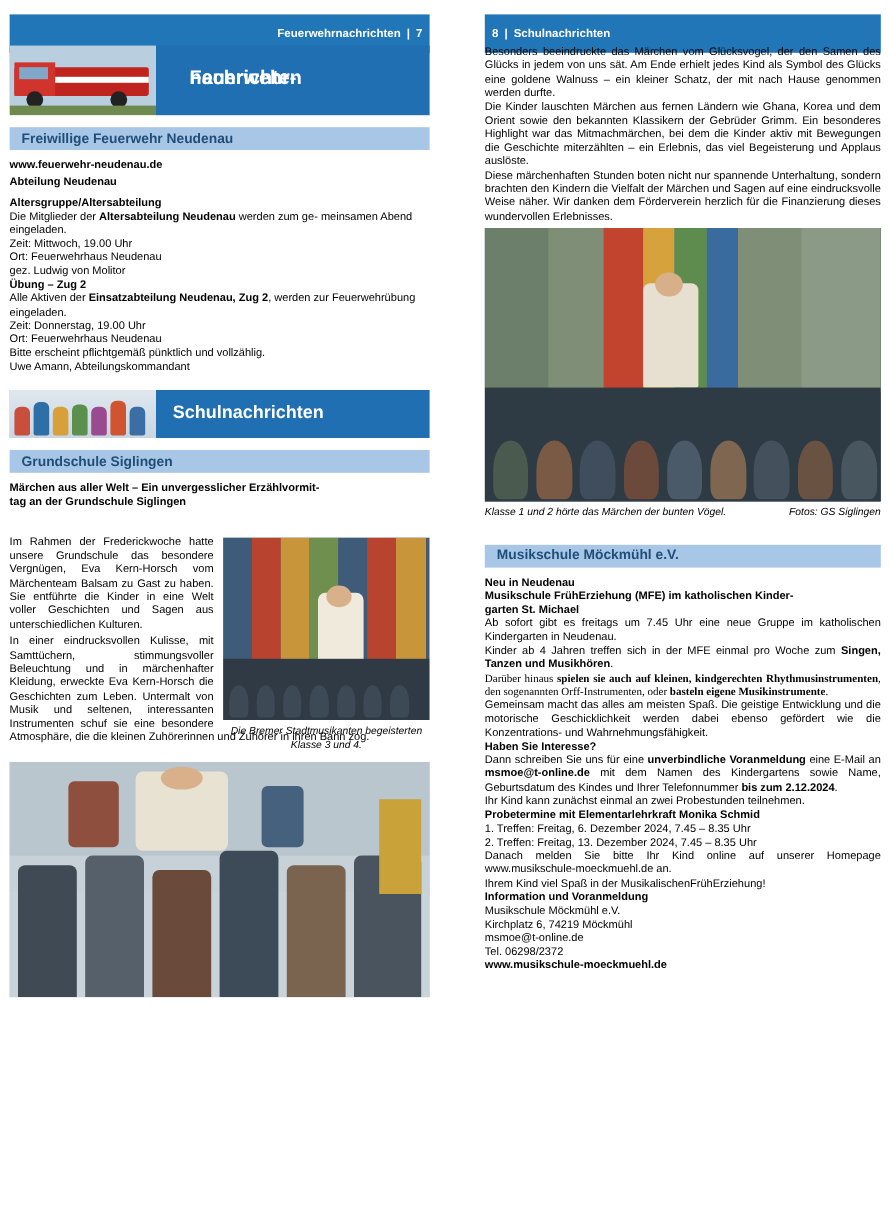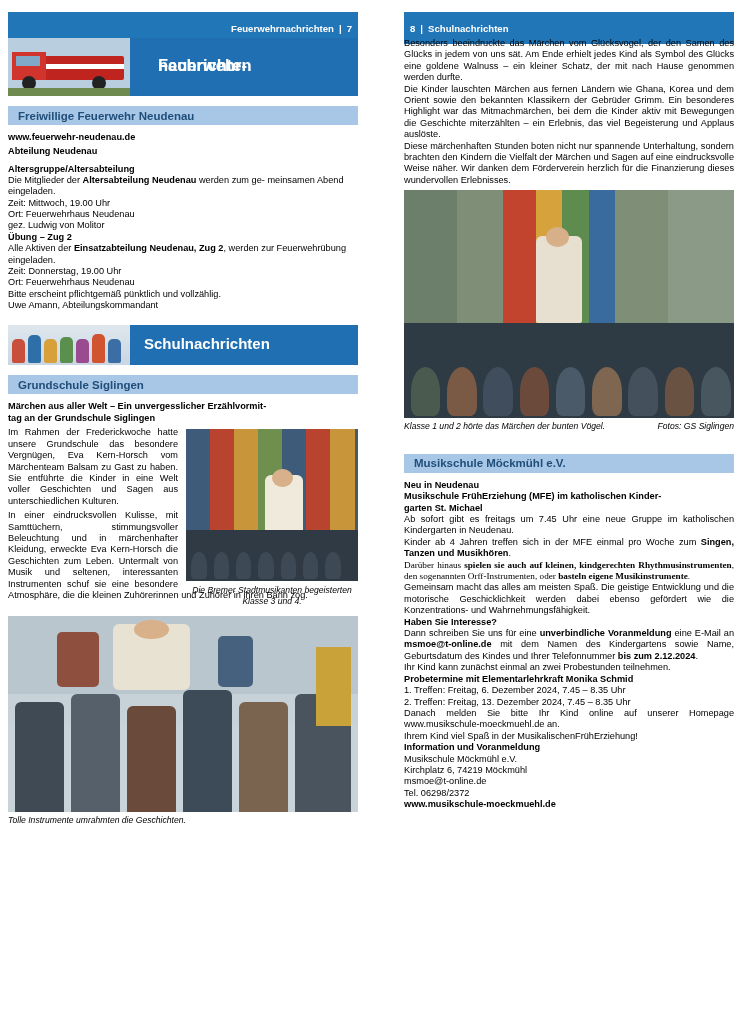--- a/index.html
+++ b/index.html
@@ -197,21 +197,21 @@
               <div class="h" style="left:16%;"></div>
             <div class="h" style="left:29%;"></div>
               <div class="h" style="left:42%;"></div>
             <div class="h" style="left:55%;"></div>
               <div class="h" style="left:68%;"></div>
             <div class="h" style="left:81%;"></div>
           </div>
         </div>
       </div>
 
-      <p style="text-align:justify;">Im Rahmen der Frederickwoche hatte unsere Grundschule das besondere Vergnügen, Eva Kern-Horsch vom Märchenteam Balsam zu Gast zu haben. Sie entführte die Kinder in eine Welt voller Geschichten und Sagen aus unterschiedlichen Kulturen.</p>
+      <p style="text-align:justify;margin-top:19px;">Im Rahmen der Frederickwoche hatte unsere Grundschule das besondere Vergnügen, Eva Kern-Horsch vom Märchenteam Balsam zu Gast zu haben. Sie entführte die Kinder in eine Welt voller Geschichten und Sagen aus unterschiedlichen Kulturen.</p>
       <div class="smallgap"></div>
       <p style="text-align:justify;">In einer eindrucksvollen Kulisse, mit Samttüchern, stimmungsvoller Beleuchtung und in märchenhafter Kleidung, erweckte Eva Kern-Horsch die Geschichten zum Leben. Untermalt von Musik und seltenen, interessanten Instrumenten schuf sie eine besondere Atmosphäre, die die kleinen Zuhörerinnen und Zuhörer in ihren Bann zog.</p>
 
       <div style="clear:both"></div>
     </div>
 
     <div style="position:relative;margin-top:-58px;margin-left:178px;width:172px;text-align:center;">
       <div class="cap">Die Bremer Stadtmusikanten begeisterten Klasse 3 und 4.</div>
     </div>
 
@@ -227,21 +227,20 @@
         <div style="position:absolute;left:60%;top:10%;width:10%;height:26%;background:#46617e;border-radius:5px;"></div>
         <div class="kid" style="left:2%;width:14%;height:56%;background:#3f4a55;"></div>
         <div class="kid" style="left:18%;width:14%;height:60%;background:#56606b;"></div>
         <div class="kid" style="left:34%;width:14%;height:54%;background:#6a4a3a;"></div>
         <div class="kid" style="left:50%;width:14%;height:62%;background:#3d4b58;"></div>
         <div class="kid" style="left:66%;width:14%;height:56%;background:#7a6450;"></div>
         <div class="kid" style="left:82%;width:16%;height:60%;background:#4a545e;"></div>
         <div style="position:absolute;right:2%;top:16%;width:10%;height:40%;background:#c9a23a;"></div>
       </div>
     </div>
-    <div class="cap">Tolle Instrumente umrahmten die Geschichten.</div>
   </div>
 
   <div class="col-right rt">
 
     <p style="text-align:justify;">Besonders beeindruckte das Märchen vom Glücksvogel, der den Samen des Glücks in jedem von uns sät. Am Ende erhielt jedes Kind als Symbol des Glücks eine goldene Walnuss – ein kleiner Schatz, der mit nach Hause genommen werden durfte.</p>
     <p style="text-align:justify;">Die Kinder lauschten Märchen aus fernen Ländern wie Ghana, Korea und dem Orient sowie den bekannten Klassikern der Gebrüder Grimm. Ein besonderes Highlight war das Mitmachmärchen, bei dem die Kinder aktiv mit Bewegungen die Geschichte miterzählten – ein Erlebnis, das viel Begeisterung und Applaus auslöste.</p>
     <p style="text-align:justify;">Diese märchenhaften Stunden boten nicht nur spannende Unterhaltung, sondern brachten den Kindern die Vielfalt der Märchen und Sagen auf eine eindrucksvolle Weise näher. Wir danken dem Förderverein herzlich für die Finanzierung dieses wundervollen Erlebnisses.</p>
 
     <div class="imgR">
       <div class="stage" style="width:100%;height:100%;">

